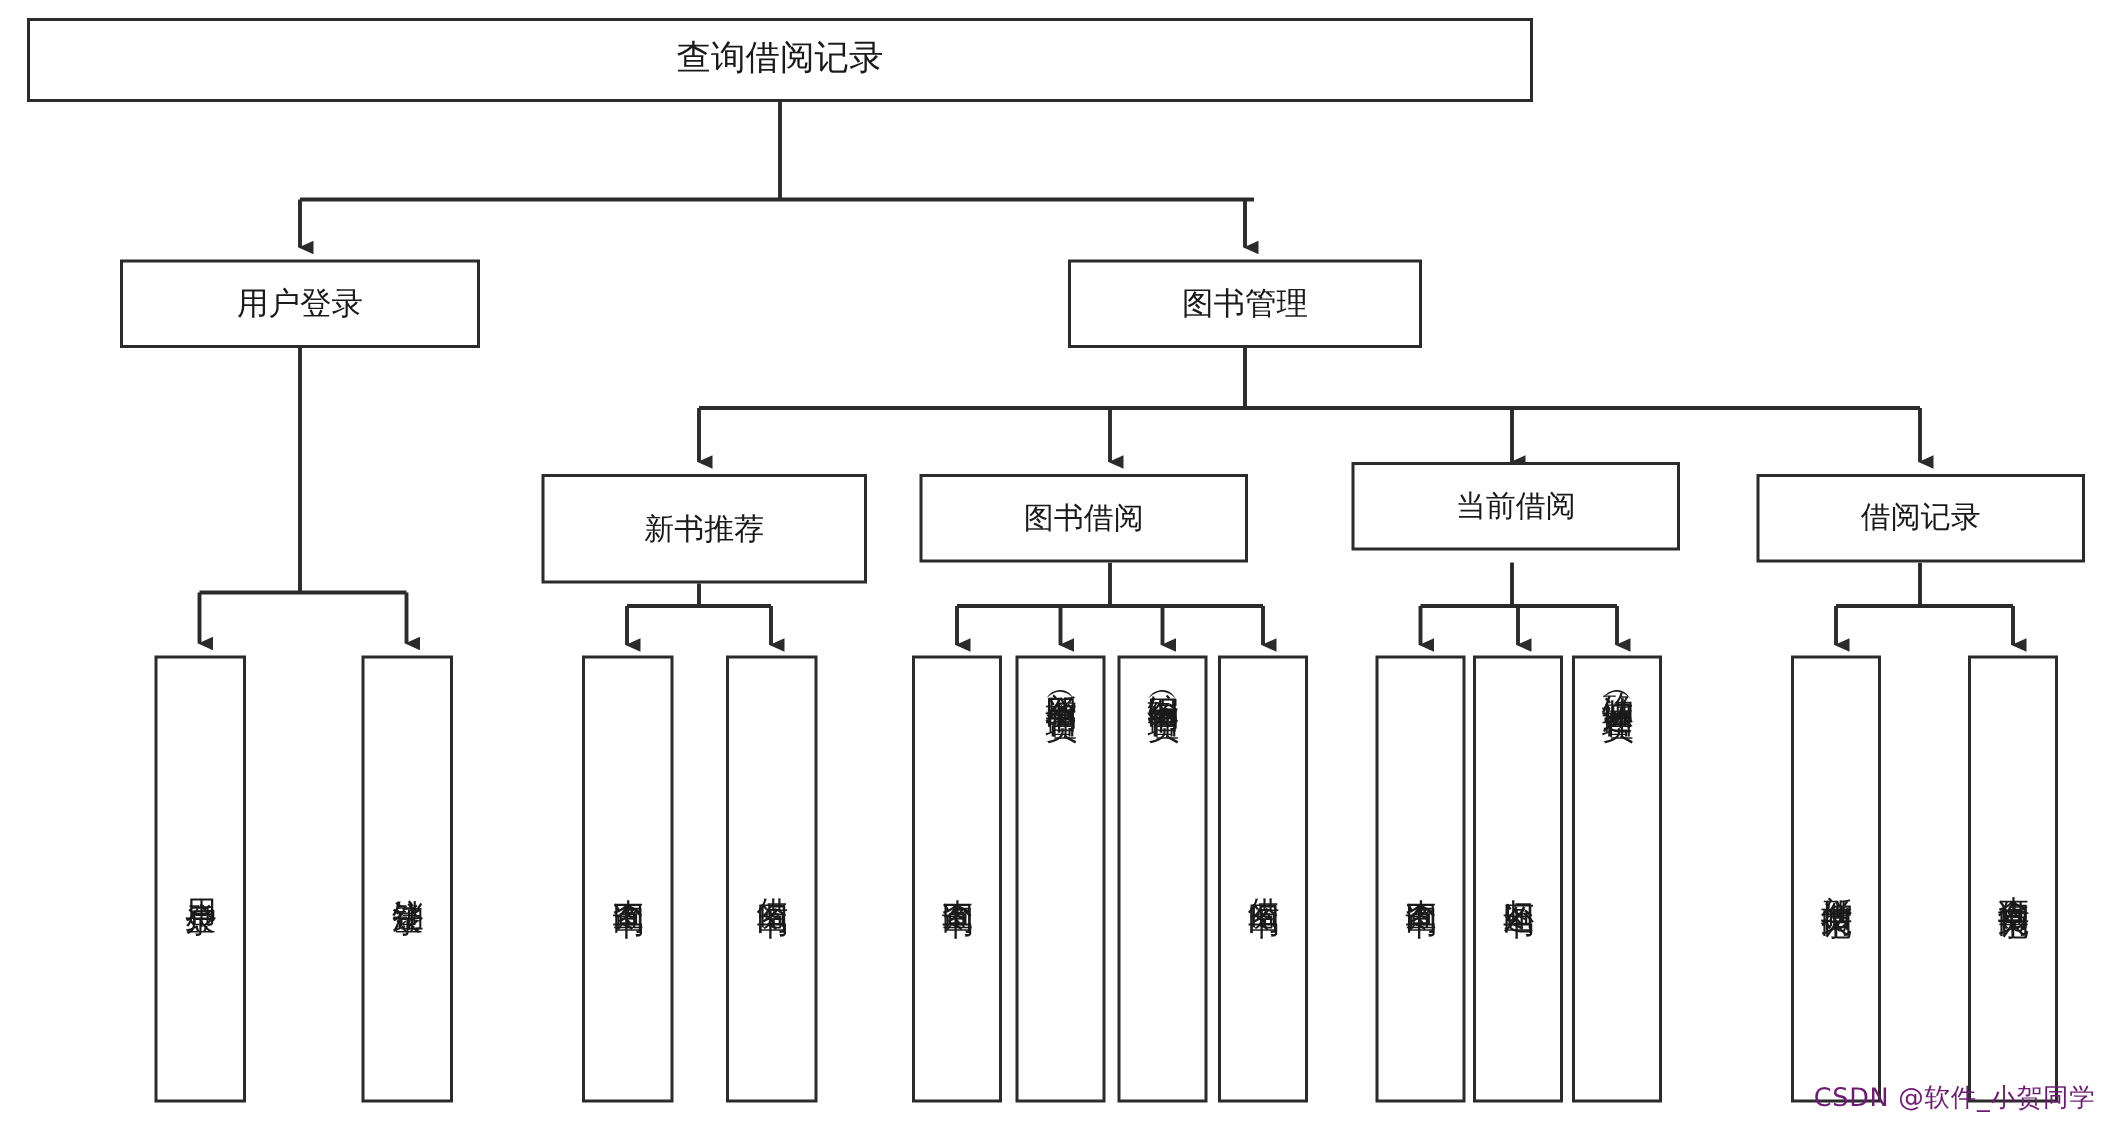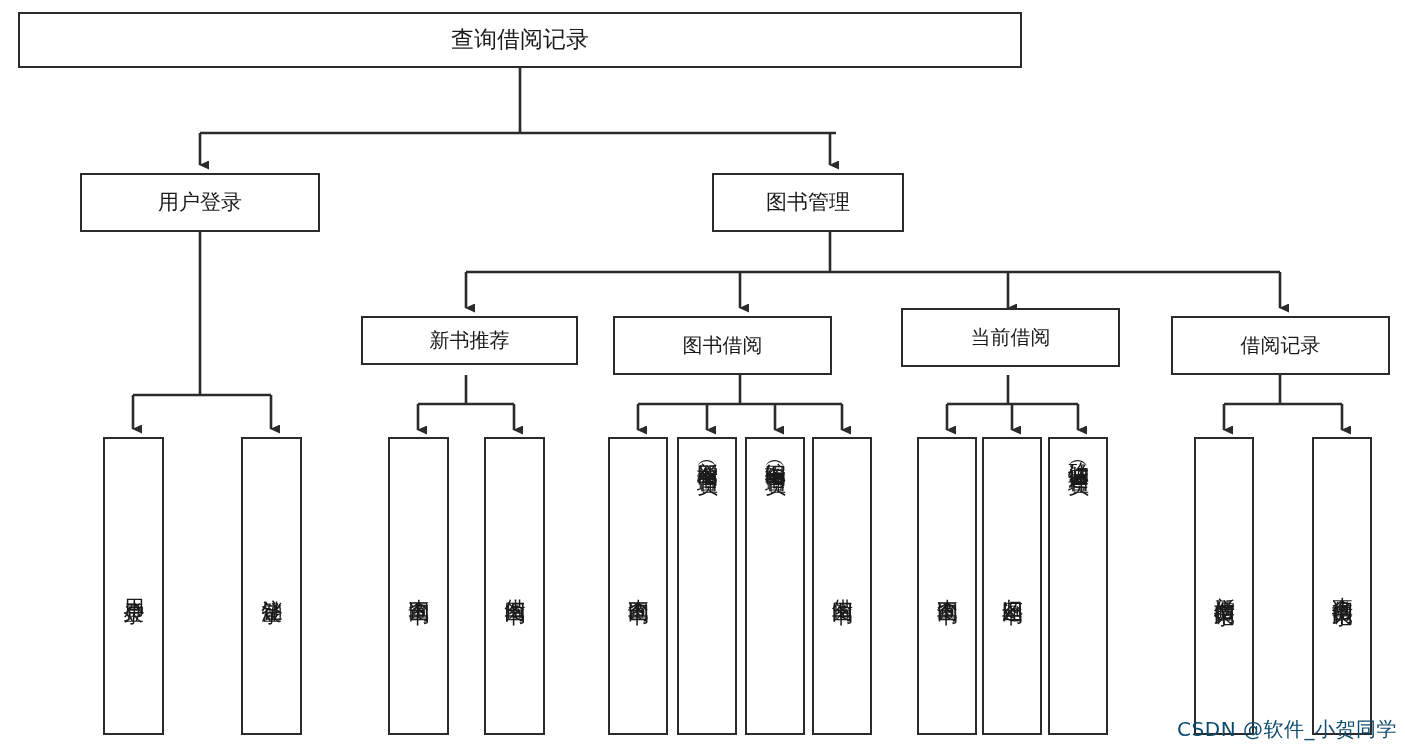--- a/index.html
+++ b/index.html
@@ -65,22 +65,22 @@
     line-height: 1;
   }
   .node.leaf.leaf-centered {
     align-items: center;
     padding-top: 0;
   }
   #watermark {
     position: absolute;
     right: 8px;
     bottom: 4px;
-    font-size: 20px;
-    color: #0c4a6e;
+    font-size: 17px;
+    color: #701a75;
     z-index: 5;
     white-space: nowrap;
     letter-spacing: 0.5px;
   }
 </style>
 </head>
 <body>
 
 <div id="diagram-canvas">
 
@@ -134,25 +134,25 @@
     </g>
   </svg>
 
   <div class="node level-0" style="left:18px; top:12px; width:1004px; height:56px;">
     <span class="node-label">查询借阅记录</span>
   </div>
 
   <div class="node level-1" style="left:80px; top:173px; width:240px; height:59px;">
     <span class="node-label">用户登录</span>
   </div>
-  <div class="node level-1" style="left:712px; top:173px; width:192px; height:59px;">
+  <div class="node level-1" style="left:712px; top:173px; width:236px; height:59px;">
     <span class="node-label">图书管理</span>
   </div>
 
-  <div class="node level-2" style="left:361px; top:316px; width:217px; height:49px;">
+  <div class="node level-2" style="left:361px; top:316px; width:217px; height:73px;">
     <span class="node-label">新书推荐</span>
   </div>
   <div class="node level-2" style="left:613px; top:316px; width:219px; height:59px;">
     <span class="node-label">图书借阅</span>
   </div>
   <div class="node level-2" style="left:901px; top:308px; width:219px; height:59px;">
     <span class="node-label">当前借阅</span>
   </div>
   <div class="node level-2" style="left:1171px; top:316px; width:219px; height:59px;font-family:Liberation Serif, serif;">
     <span class="node-label">借阅记录</span>

